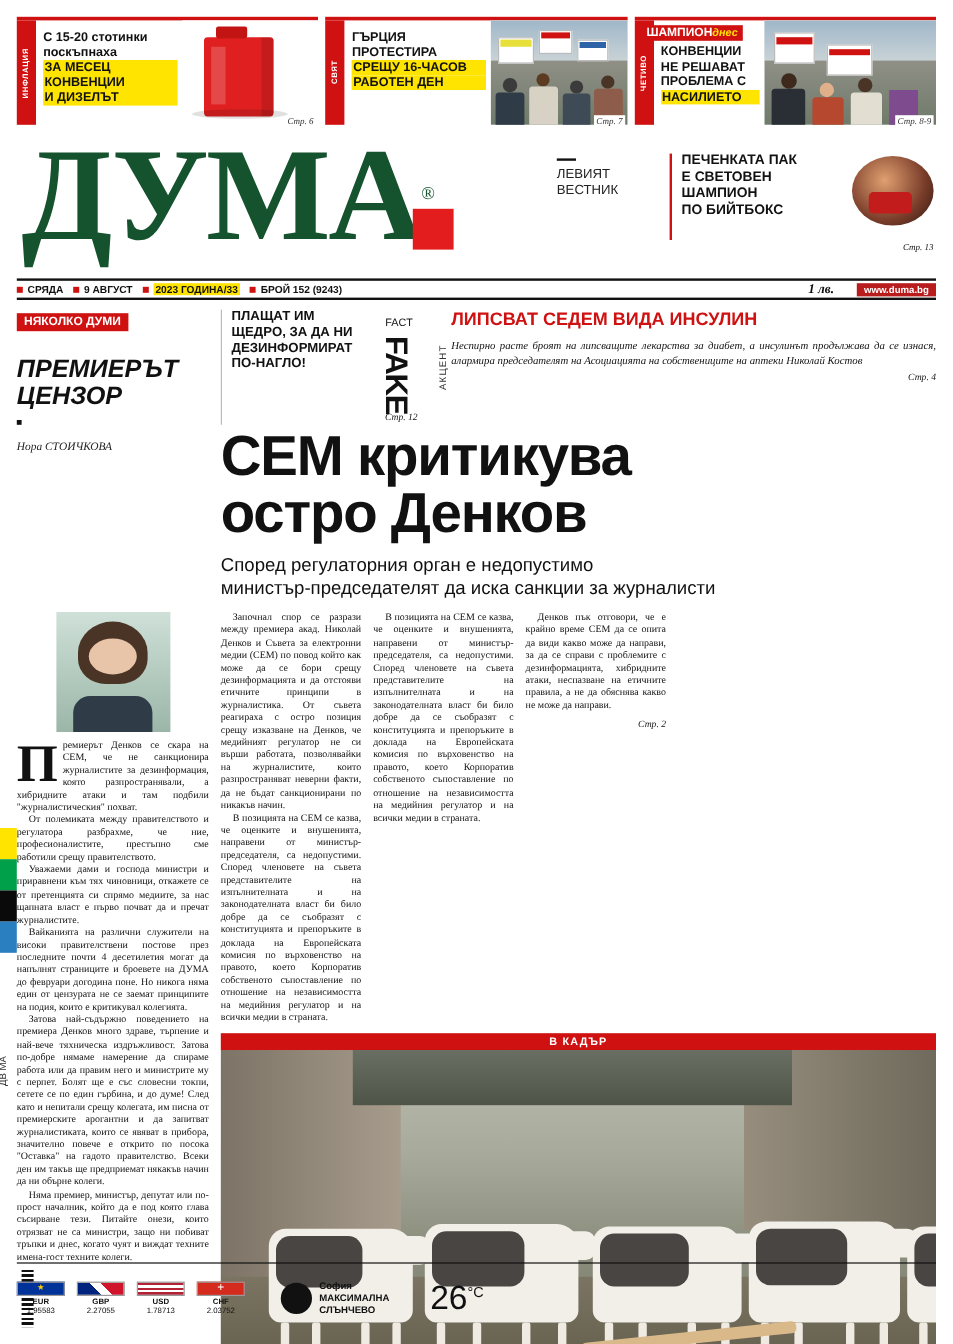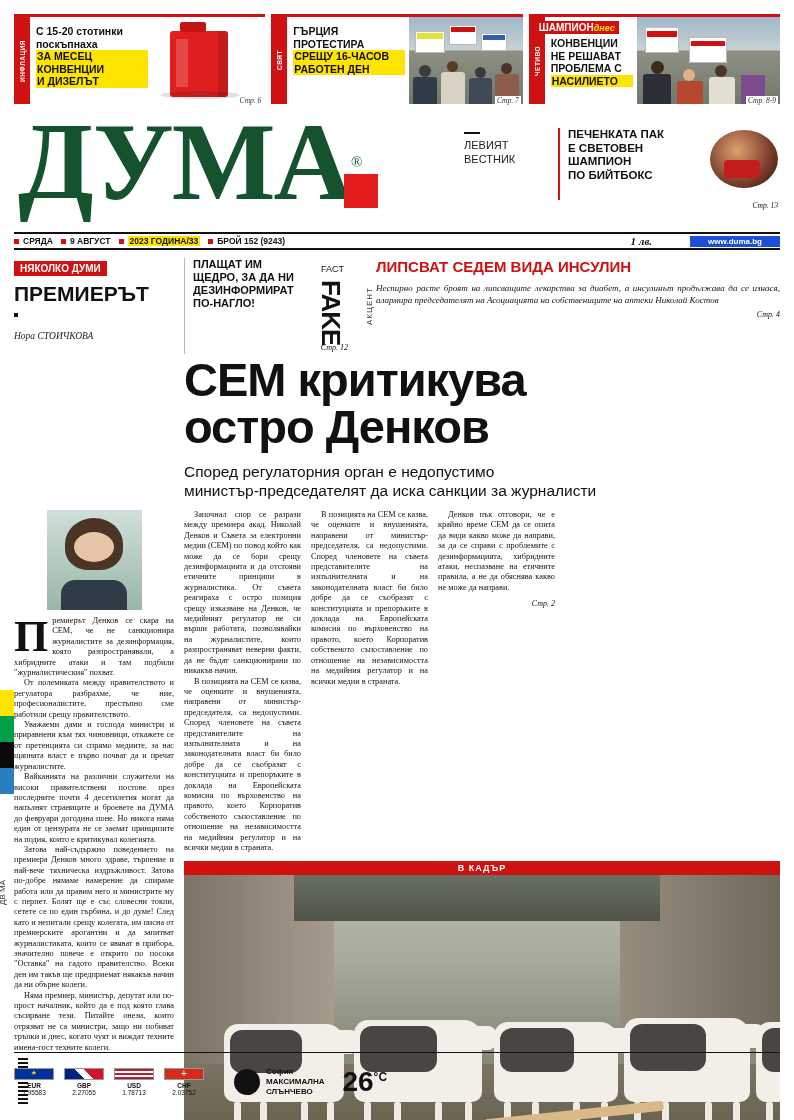--- a/index.html
+++ b/index.html
@@ -70,30 +70,30 @@
                  background:radial-gradient(circle at 40% 35%, #e0a070, #7a3d2a 60%, #2a1510 100%); overflow:hidden;}
   .boxer .bimg:after{content:""; position:absolute; left:14px; top:30px; width:36px; height:18px; background:#c21c1c; border-radius:4px;}
   .boxer .cap { position:absolute; right:2px; bottom:-10px; font-size:7.5px; font-style:italic; }
 
   
   .datebar { display:flex; align-items:center; gap:8px; border-top:2px solid #111; border-bottom:2px solid #111;
              height:18px; font-family:"Liberation Sans",sans-serif; font-size:8.5px; font-weight:bold; color:#111; margin-top:4px;}
   .datebar .sq { width:5px; height:5px; background:#cf1111; display:inline-block; margin-right:4px; }
   .datebar .it { display:flex; align-items:center; }
   .datebar .price { margin-left:auto; margin-right:0; font-family:"Liberation Serif",serif; font-style:italic; font-size:11px; font-weight:bold;}
-  .datebar .site { background:#1d4ed8; color:#fff; font-size:8px; padding:1px 18px; margin-left:30px; }
+  .datebar .site { background:#b91c1c; color:#fff; font-size:8px; padding:1px 6px; margin-left:11px; }
   .datebar .hl { background:#ffe400; padding:0 2px; }
 
   
   .hzone { display:flex; gap:10px; margin-top:8px; height:96px; }
   .col-left { width:160px; }
   .nak { display:inline-block; background:#cf1111; color:#fff; font-family:"Liberation Sans",sans-serif;
          font-size:10px; font-weight:bold; padding:2px 6px; }
   .premier { font-family:"Liberation Sans",sans-serif; font-weight:bold; font-size:21px; line-height:23px;
-             margin-top:6px; color:#111; }
+             margin-top:20px; color:#111;font-style:italic; }
   .author { font-style:italic; font-size:9.5px; margin-top:14px; color:#222; }
   .fakebox { width:168px; position:relative; border-left:1px solid #bbb; padding-left:8px; }
   .fakebox .ft { font-family:"Liberation Sans",sans-serif; font-weight:bold; font-size:11px; line-height:13px; }
   .fakebox .fakeword { position:absolute; right:6px; top:8px; font-family:"Liberation Sans",sans-serif;
                        font-weight:bold; font-size:26px; letter-spacing:-1px; color:#111;
                        writing-mode:vertical-rl; }
   .fakebox .fl { position:absolute; right:8px; top:6px; font-size:9px; font-family:"Liberation Sans",sans-serif; }
   .fakebox .cap { position:absolute; right:4px; bottom:2px; font-size:8px; font-style:italic; }
   .akcent { flex:1; position:relative; display:flex; }
   .akcent .vtag { width:14px; font-family:"Liberation Sans",sans-serif; font-size:8px; letter-spacing:1px;
@@ -156,21 +156,21 @@
   .flag-eu { background:#003399; position:relative; }
   .flag-eu:after{content:"★"; color:#ffcc00; font-size:7px; position:absolute; left:50%; top:0; transform:translateX(-50%);}
   .flag-gb { background:linear-gradient(45deg,#00247d 40%,#fff 40%,#fff 60%,#cf142b 60%); }
   .flag-us { background:linear-gradient(180deg,#b22234 0 20%,#fff 20% 40%,#b22234 40% 60%,#fff 60% 80%,#b22234 80%); }
   .flag-ch { background:#d52b1e; position:relative;}
   .flag-ch:after{content:"+"; color:#fff; font-size:10px; line-height:10px; position:absolute; left:50%; top:0; transform:translateX(-50%);}
   .currency .cc { font-weight:bold; }
   .weather { display:flex; align-items:center; gap:6px; margin-left:30px; }
   .sun { width:26px; height:26px; border-radius:50%; background:#111; position:relative; }
   .weather .wt { font-family:"Liberation Sans",sans-serif; font-size:8px; line-height:10px; font-weight:bold; }
-  .temp { font-family:"Liberation Sans",sans-serif; font-size:28px; font-weight:bold; margin-left:12px; }
+  .temp { font-family:"Liberation Sans",sans-serif; font-size:28px; font-weight:normal; margin-left:28px; }
   .temp sup { font-size:11px; }
   .temp .cc { font-size:12px; }
   .sidebarcode { position:absolute; left:0; top:690px; width:14px; }
   .sidebarcode .blk { width:14px; }
   .vertdate { position:absolute; left:-2px; top:880px; font-size:8px; font-family:"Liberation Sans",sans-serif;
               writing-mode:vertical-rl; transform:rotate(180deg); color:#333; }
   .barcode { position:absolute; left:18px; bottom:14px; width:10px; height:48px;
              background:repeating-linear-gradient(180deg,#111 0 2px,#fff 2px 4px); }
 </style>
 </head>
@@ -293,20 +293,21 @@
       </div>
     <div class="price">1 лв.</div>
     <div class="site">www.duma.bg</div>
   </div>
 
   <div class="hzone">
     <div class="col-left">
       <div class="nak">НЯКОЛКО ДУМИ</div>
       <div class="premier">
         <div>ПРЕМИЕРЪТ</div>
+        <div>ЦЕНЗОР</div>
       </div>
       <div style="width:4px;height:4px;background:#111;margin-top:8px;"></div>
       <div class="author">Нора СТОИЧКОВА</div>
     </div>
 
     <div class="fakebox">
       <div class="ft">
         <div>ПЛАЩАТ ИМ</div>
         <div>ЩЕДРО, ЗА ДА НИ</div>
         <div>ДЕЗИНФОРМИРАТ</div>

